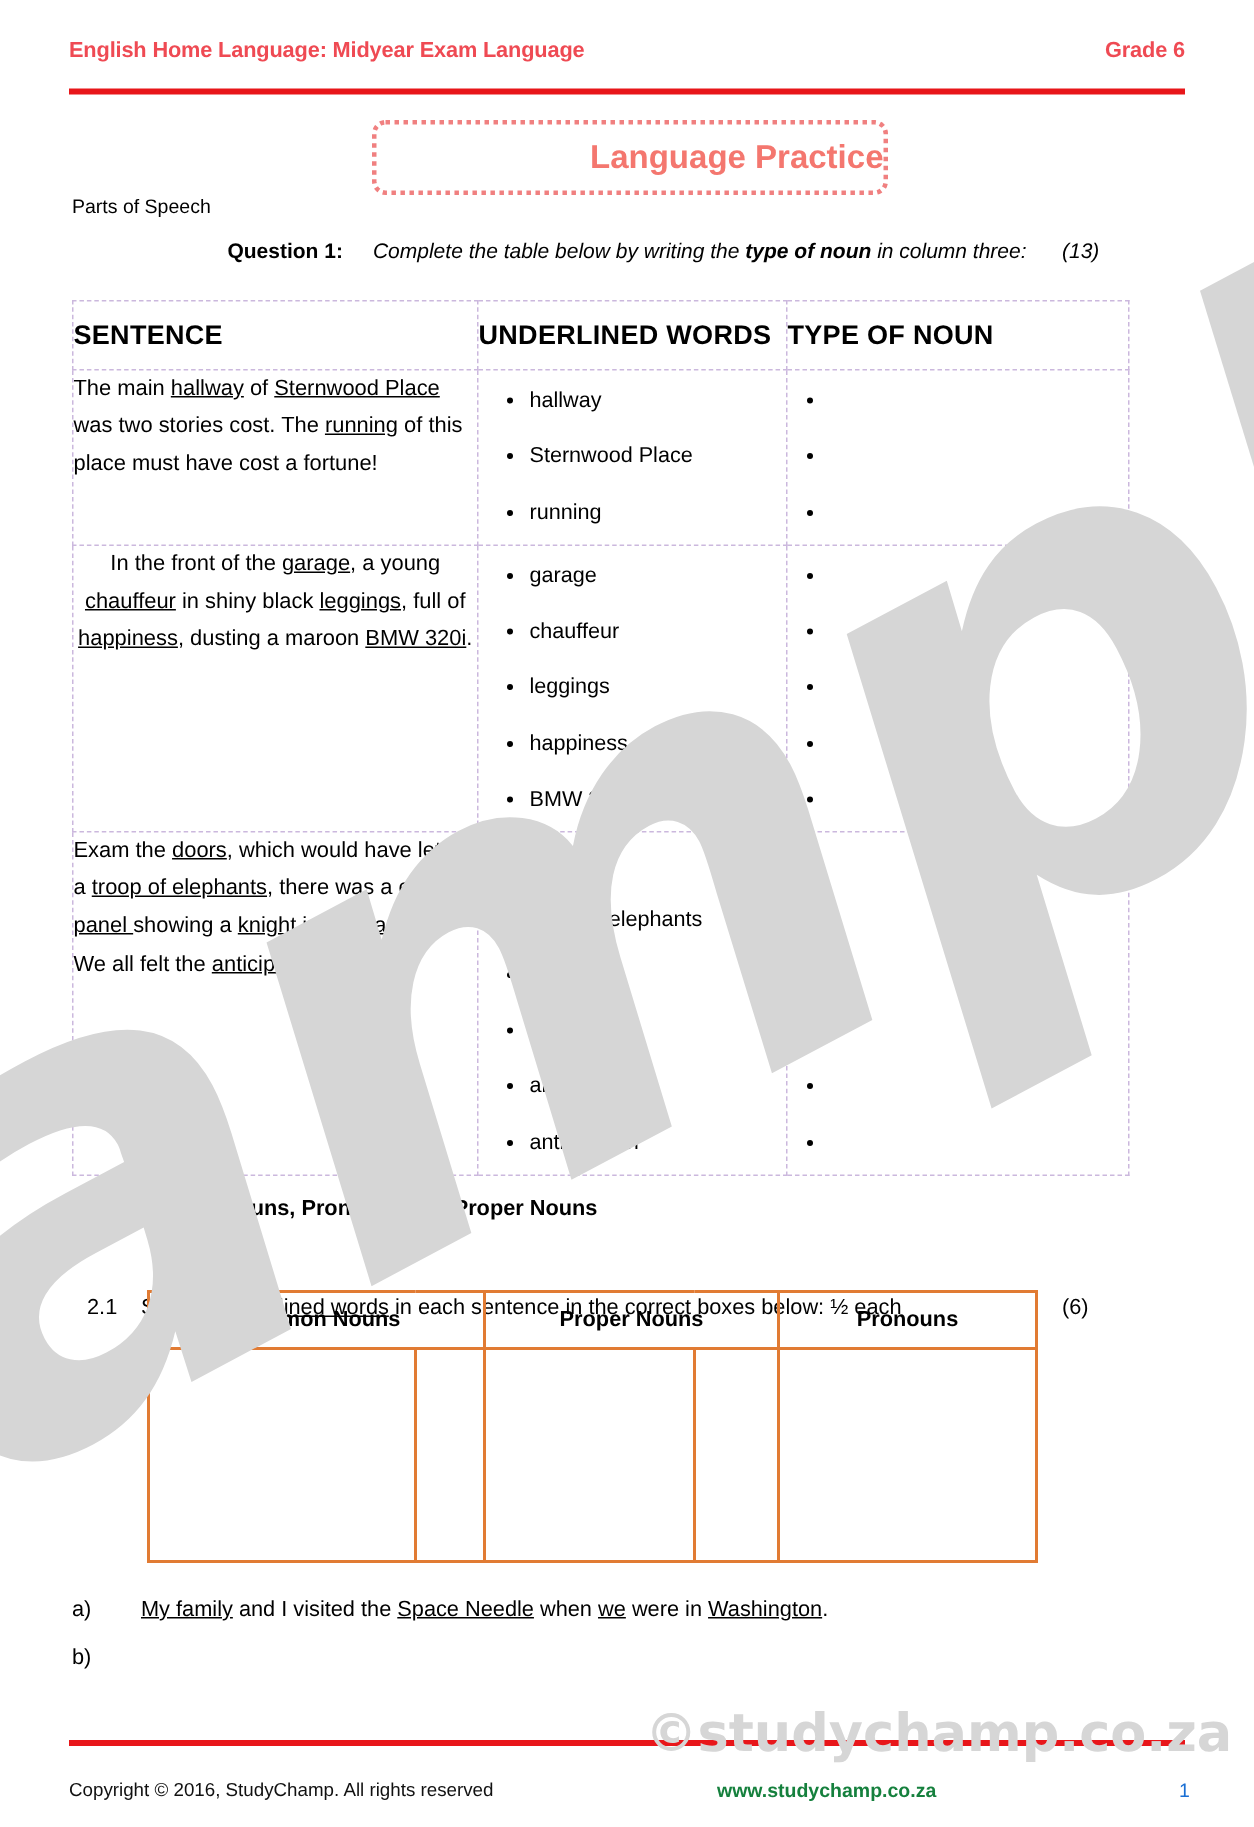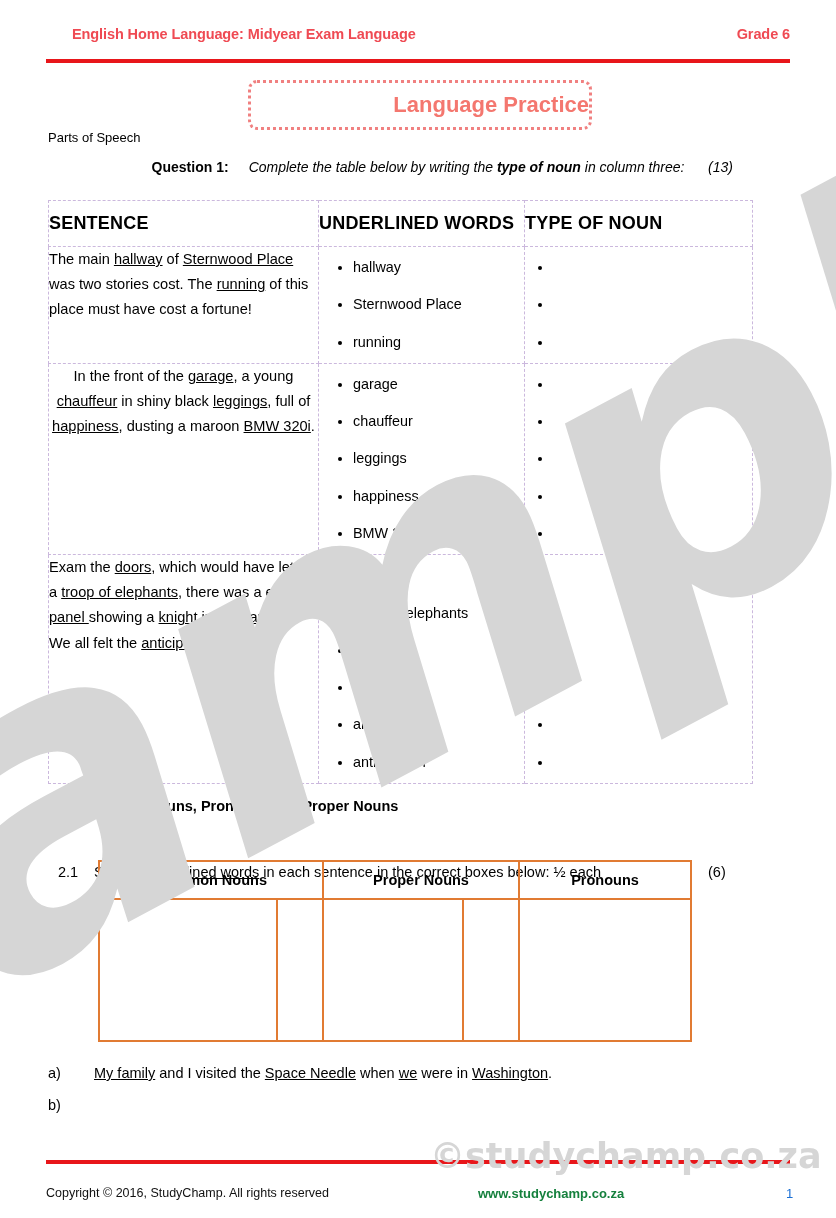--- a/index.html
+++ b/index.html
@@ -70,21 +70,20 @@
     width: 744px;
     display: flex;
     justify-content: space-between;
     align-items: baseline;
   }
   .hdr-text {
     color: #ef4a53;
     font-weight: bold;
     font-size: 14.5px;
     letter-spacing: -0.1px;
-    margin-left: 26px;
   }
   #header-rule {
     position: absolute;
     left: 46px;
     top: 59px;
     width: 744px;
     height: 4px;
     background: #e8161a;
   }
 

